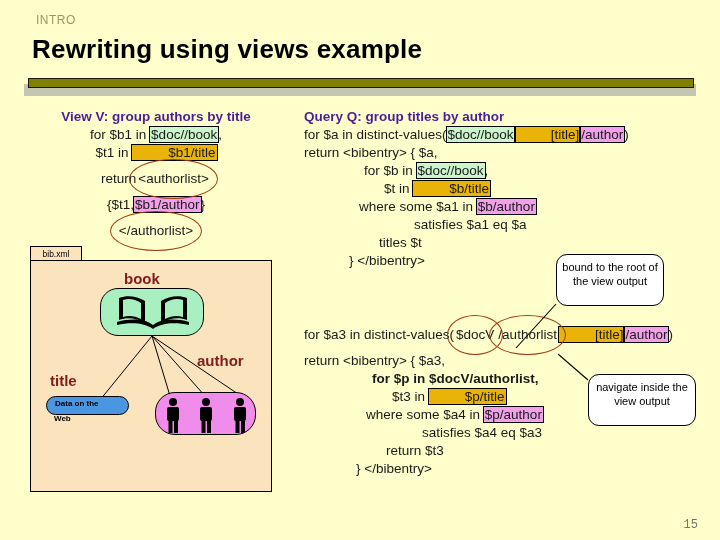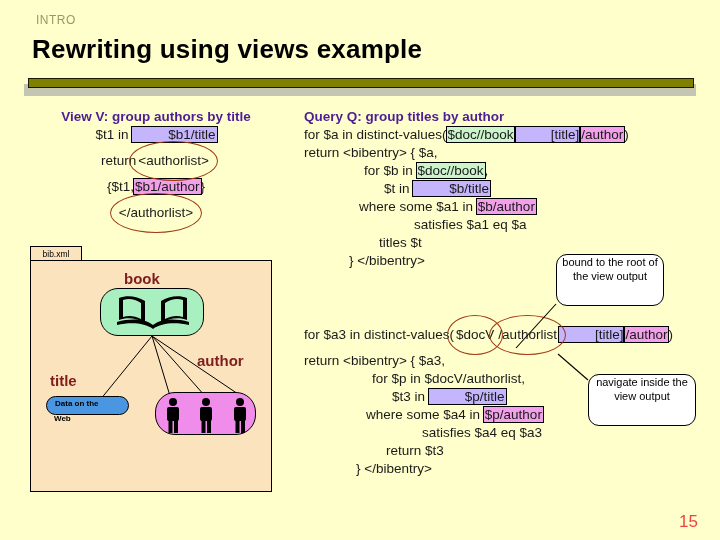--- a/index.html
+++ b/index.html
@@ -64,21 +64,21 @@
   }
   .codeblock .hdr {
     font-weight: bold;
     color: #4c1d95;
     font-size: 13.5px;
   }
   .ln { display: block; }
 
   .hl { padding: 0 1px; }
   .hl-green { background: #ccf5cc; outline: 1px solid #000; }
-  .hl-blue  { background: #c4b5fd; outline: 1px solid #000; padding-left: 36px; }
+  .hl-blue  { background: #eab308; outline: 1px solid #000; padding-left: 36px; }
   .hl-pink  { background: #f2a0ea; outline: 1px solid #000; }
 
   .ellipse {
     position: relative;
     display: inline-block;
     padding: 8px 2px;
   }
   .ellipse::after {
     content: "";
     position: absolute;
@@ -98,21 +98,21 @@
   #query-q .ind1 { display: block; padding-left: 60px; }
   #query-q .ind2 { display: block; padding-left: 80px; }
   #query-q .ind3 { display: block; padding-left: 55px; }
   #query-q .ind4 { display: block; padding-left: 110px; }
   #query-q .ind5 { display: block; padding-left: 75px; }
   #query-q .ind6 { display: block; padding-left: 45px; }
 
   
   #rewriting-r { left: 304px; top: 310px; width: 400px; }
   #rewriting-r .hdr { display: block; }
-  #rewriting-r .ind1 { display: block; padding-left: 68px; }
+  #rewriting-r .ind1 { display: block; padding-left: 68px; font-weight: bold; }
   #rewriting-r .ind2 { display: block; padding-left: 88px; }
   #rewriting-r .ind3 { display: block; padding-left: 62px; }
   #rewriting-r .ind4 { display: block; padding-left: 118px; }
   #rewriting-r .ind5 { display: block; padding-left: 82px; }
   #rewriting-r .ind6 { display: block; padding-left: 52px; }
 
   
   #bibxml-box {
     position: absolute;
     left: 30px; top: 252px;
@@ -195,30 +195,32 @@
   .callout {
     position: absolute;
     background: #ffffff;
     border: 1.4px solid #000;
     border-radius: 11px;
     box-sizing: border-box;
     font-size: 11px;
     line-height: 14px;
     color: #000;
     text-align: center;
+    padding-top: 5px;
   }
   #callout-bound { left: 556px; top: 246px; width: 108px; height: 52px; }
   #callout-nav   { left: 588px; top: 366px; width: 108px; height: 52px; }
 
   
   #page-number {
     position: absolute;
     right: 22px; bottom: 16px;
-    font-size: 17px;
-    color: #ef4444;
+    font-size: 12px;
+    color: #737373;
+    font-family: Liberation Mono, monospace;
   }
 
   svg.overlay {
     position: absolute;
     left: 0; top: 0;
     width: 720px; height: 540px;
     pointer-events: none;
   }
 </style>
 </head>
@@ -226,20 +228,21 @@
 
 <div id="slide">
 
   <div id="kicker">INTRO</div>
   <div id="slide-title">Rewriting using views example</div>
   <div id="rule-shadow"></div>
   <div id="rule-bar"></div>
 
   <div class="codeblock" id="view-v">
     <span class="ln hdr">View V: group authors by title</span>
+    <span class="ln"><span>for $b1 in </span><span class="hl hl-green">$doc//book</span><span>,</span></span>
     <span class="ln"><span>$t1  in </span><span class="hl hl-blue">$b1/title</span></span>
     <span class="ln"><span>return</span><span class="ellipse">&lt;authorlist&gt;</span></span>
     <span class="ln"><span>{$t1,</span><span class="hl hl-pink">$b1/author</span><span>}</span></span>
     <span class="ln"><span class="ellipse">&lt;/authorlist&gt;</span></span>
   </div>
 
   <div class="codeblock" id="query-q">
     <span class="hdr">Query Q: group titles by author</span>
     <span class="ln"><span>for $a in distinct-values(</span><span class="hl hl-green">$doc//book</span><span class="hl hl-blue">[title]</span><span class="hl hl-pink">/author</span><span>)</span></span>
     <span class="ln">return &lt;bibentry&gt; { $a,</span>

